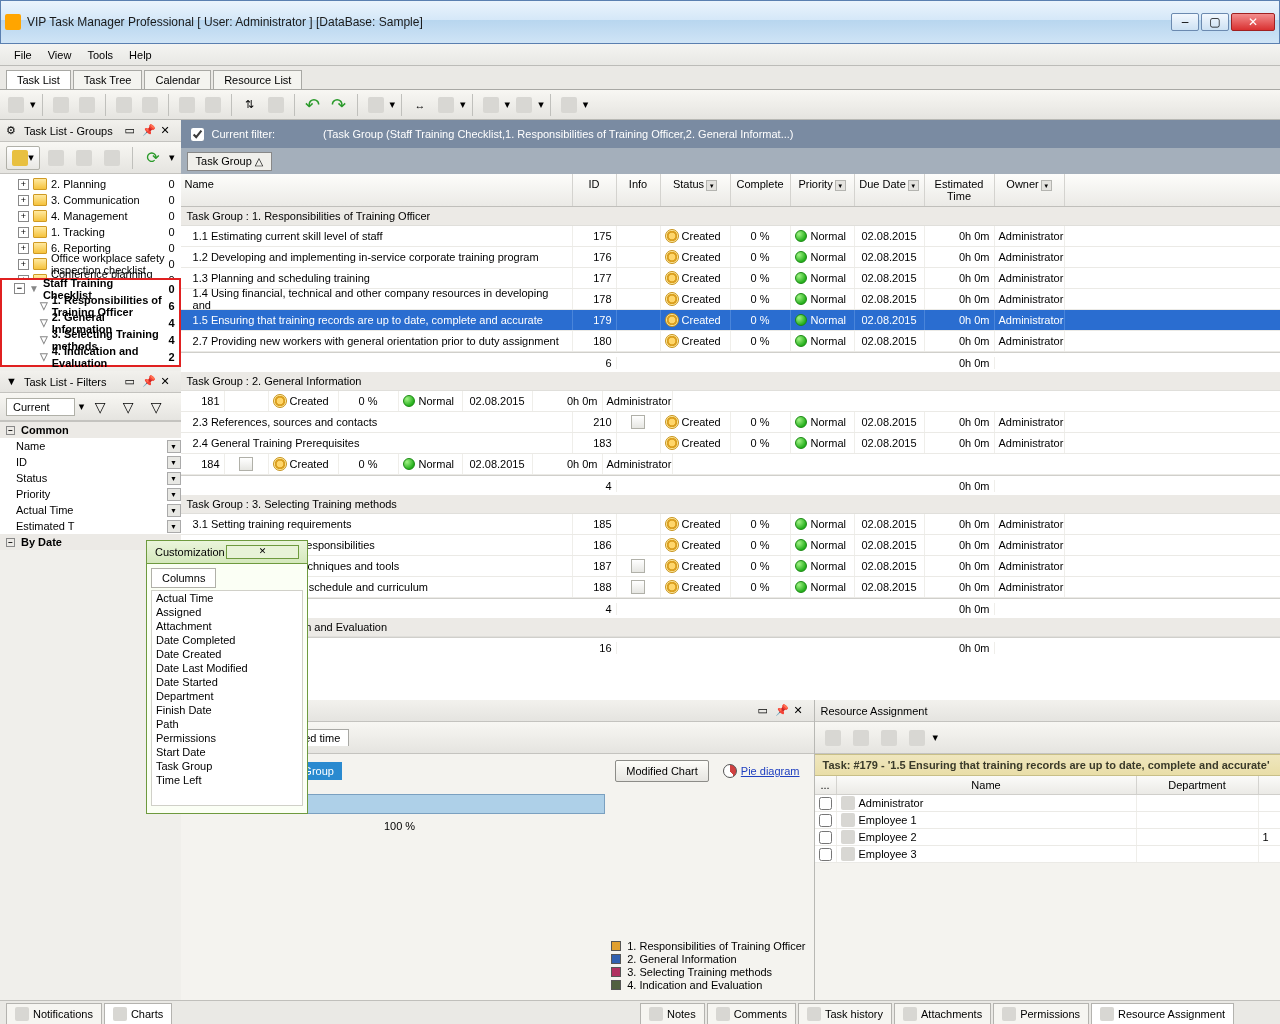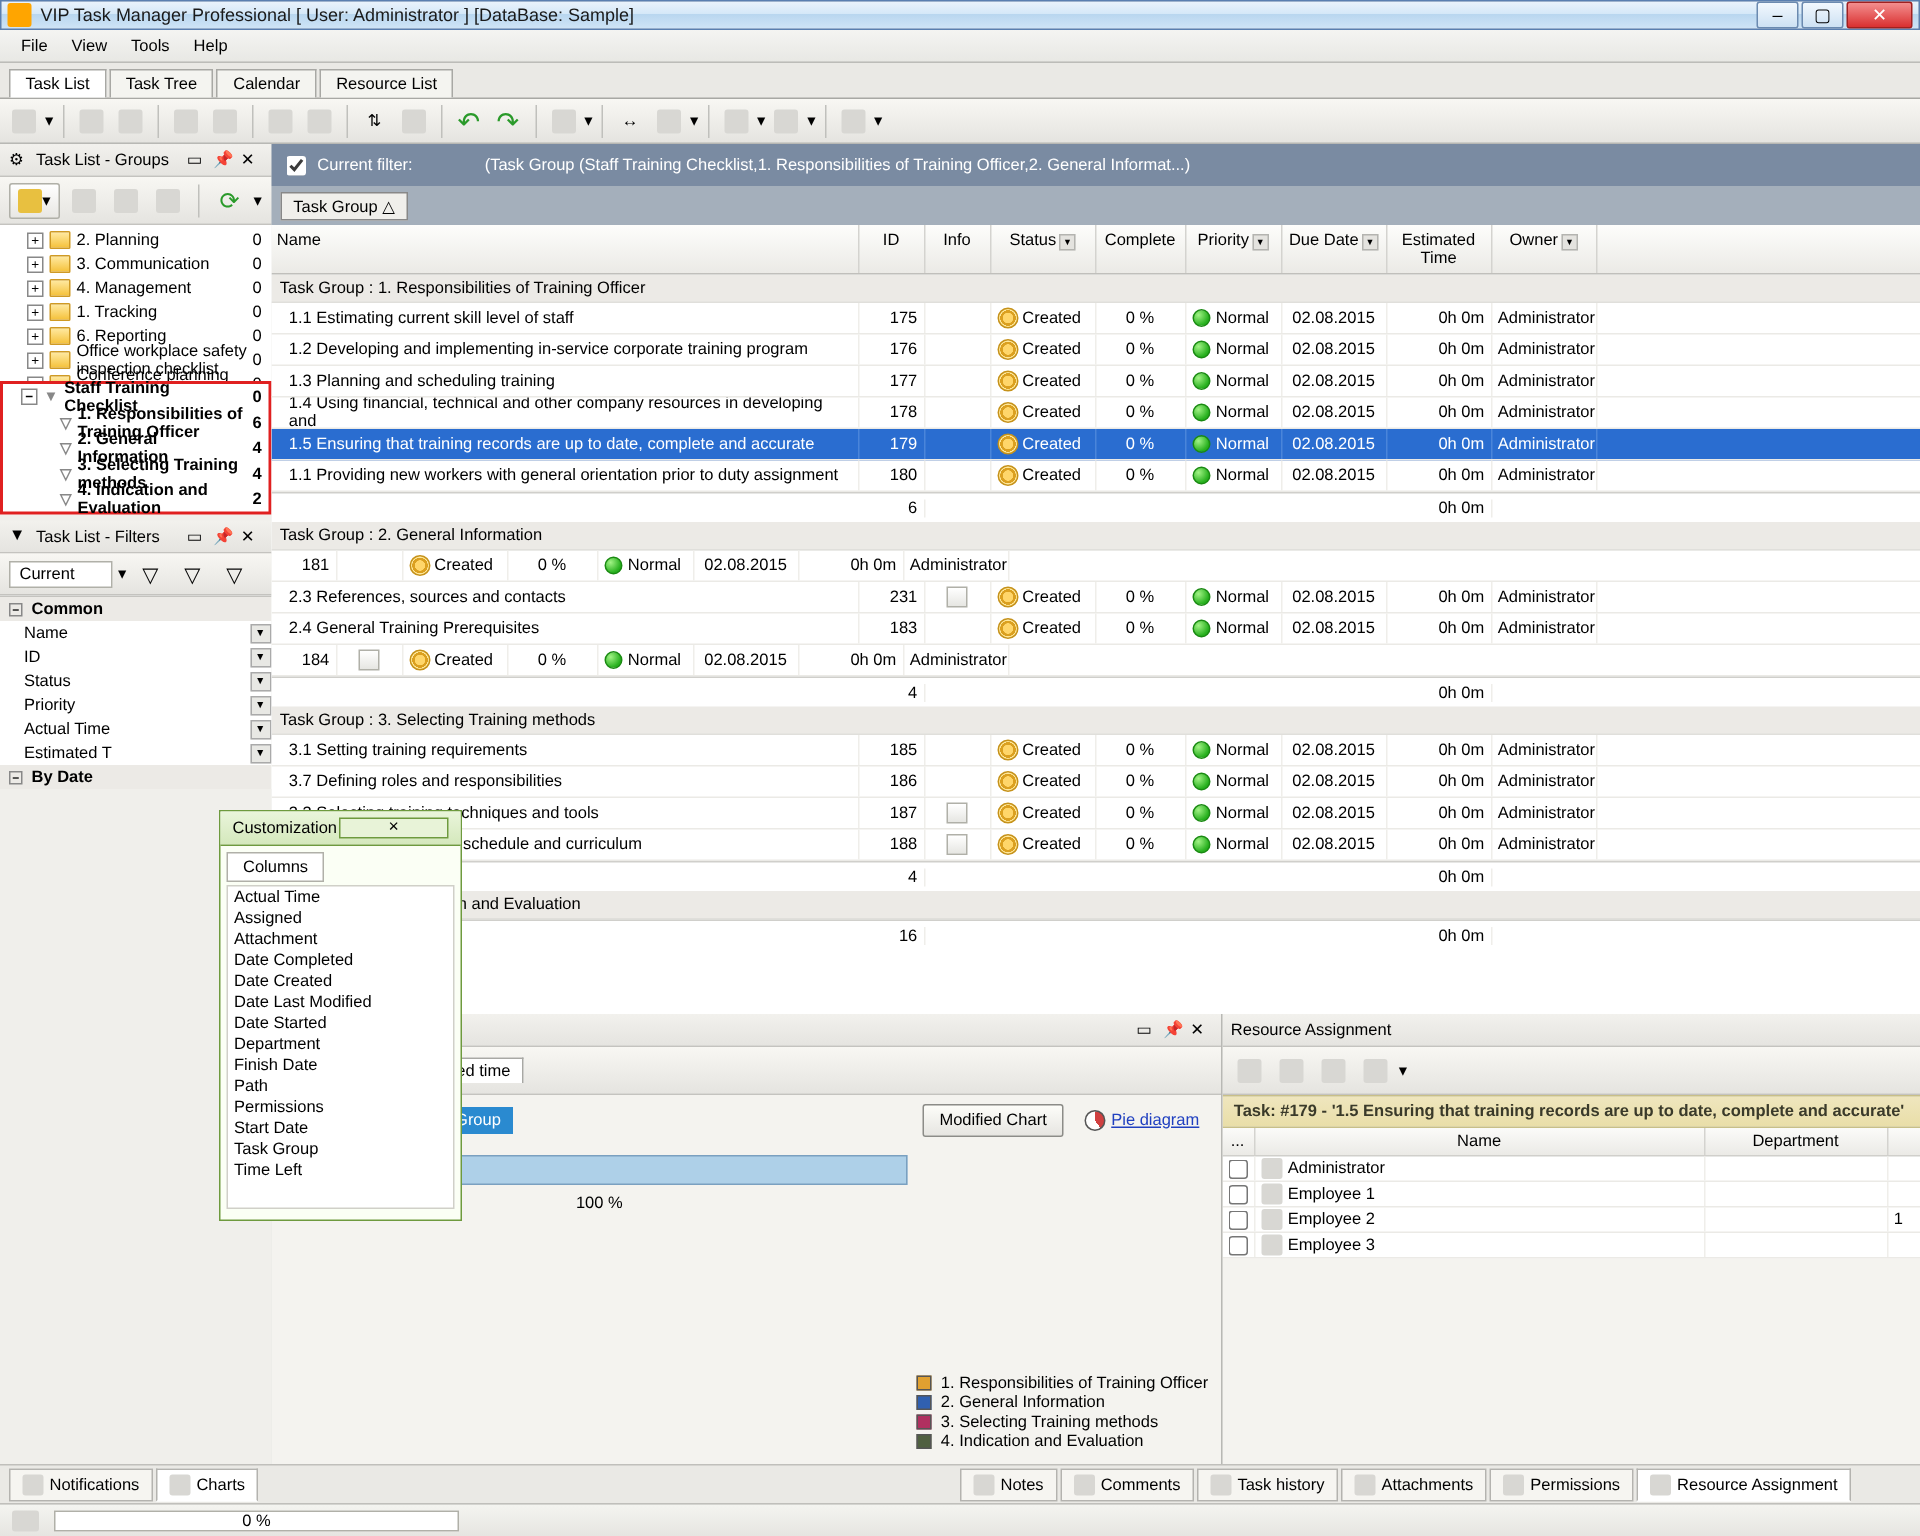--- a/index.html
+++ b/index.html
@@ -1,19 +1,19 @@
 <!DOCTYPE html>
 <html><head>
 <meta charset="utf-8">
 <style>
 * { box-sizing: border-box; margin: 0; padding: 0; font-family: "Segoe UI", Tahoma, sans-serif; font-size: 11px; }
 body { background: #dcdcd8; width: 1280px; height: 1024px; overflow: hidden; }
 
 
-.titlebar { height: 20px; background: linear-gradient(#eaf3fc, #d5e8f8 45%, #b8d6ef 46%, #cfe4f6); display: flex; align-items: center; padding: 0 4px; border: 1px solid #5a7fb0; }
+.titlebar { height: 44px; background: linear-gradient(#eaf3fc, #d5e8f8 45%, #b8d6ef 46%, #cfe4f6); display: flex; align-items: center; padding: 0 4px; border: 1px solid #5a7fb0; }
 .titlebar .app-icon { width: 16px; height: 16px; background: orange; border-radius: 2px; margin-right: 6px; }
 .titlebar .title { flex: 1; color: #1a1a1a; font-size: 12px; }
 .winbtn { width: 28px; height: 18px; margin-left: 2px; border: 1px solid #6b8ab0; background: linear-gradient(#f2f8fe,#cde1f3); display: flex; align-items: center; justify-content: center; font-size: 12px; border-radius: 2px; cursor: pointer;}
 .winbtn.close { background: linear-gradient(#f38e8e,#d93030); color: #fff; border-color: #a02020; width: 44px;}
 .winbtn.close::before { content: "✕"; }
 .winbtn.max::before { content: "▢"; }
 .winbtn.min::before { content: "–"; }
 
 
 .menubar { height: 22px; background: linear-gradient(#f4f4f2,#e8e8e4); display: flex; align-items: center; padding: 0 6px; border-bottom: 1px solid #bcbcb8; }
@@ -448,21 +448,21 @@
       <div class="col-id" style="justify-content:flex-end;">179</div>
       <div class="col-info" style="justify-content:center;"></div>
       <div class="col-status"><span class="status-icon gear"></span>Created</div>
       <div class="col-complete" style="justify-content:center;">0 %</div>
       <div class="col-priority"><span class="prio-dot"></span>Normal</div>
       <div class="col-due" style="justify-content:center;">02.08.2015</div>
       <div class="col-est" style="justify-content:flex-end;">0h 0m</div>
       <div class="col-owner">Administrator</div>
           </div>
           <div class="task-row">
-      <div class="col-name" style="padding-left:12px;">1.1 Providing new workers with general orientation prior to duty assignment</div>
+      <div class="col-name" style="padding-left:12px;">2.7 Providing new workers with general orientation prior to duty assignment</div>
       <div class="col-id" style="justify-content:flex-end;">180</div>
       <div class="col-info" style="justify-content:center;"></div>
       <div class="col-status"><span class="status-icon gear"></span>Created</div>
       <div class="col-complete" style="justify-content:center;">0 %</div>
       <div class="col-priority"><span class="prio-dot"></span>Normal</div>
       <div class="col-due" style="justify-content:center;">02.08.2015</div>
       <div class="col-est" style="justify-content:flex-end;">0h 0m</div>
       <div class="col-owner">Administrator</div>
           </div>
           <div class="sum-row">
@@ -482,21 +482,21 @@
       <div class="col-info" style="justify-content:center;"></div>
       <div class="col-status"><span class="status-icon gear"></span>Created</div>
       <div class="col-complete" style="justify-content:center;">0 %</div>
       <div class="col-priority"><span class="prio-dot"></span>Normal</div>
       <div class="col-due" style="justify-content:center;">02.08.2015</div>
       <div class="col-est" style="justify-content:flex-end;">0h 0m</div>
       <div class="col-owner">Administrator</div>
           </div>
           <div class="task-row">
       <div class="col-name" style="padding-left:12px;">2.3 References, sources and contacts</div>
-      <div class="col-id" style="justify-content:flex-end;">231</div>
+      <div class="col-id" style="justify-content:flex-end;">210</div>
       <div class="col-info" style="justify-content:center;">
               <span class="note-ic"></span>
             </div>
       <div class="col-status"><span class="status-icon gear"></span>Created</div>
       <div class="col-complete" style="justify-content:center;">0 %</div>
       <div class="col-priority"><span class="prio-dot"></span>Normal</div>
       <div class="col-due" style="justify-content:center;">02.08.2015</div>
       <div class="col-est" style="justify-content:flex-end;">0h 0m</div>
       <div class="col-owner">Administrator</div>
           </div>

